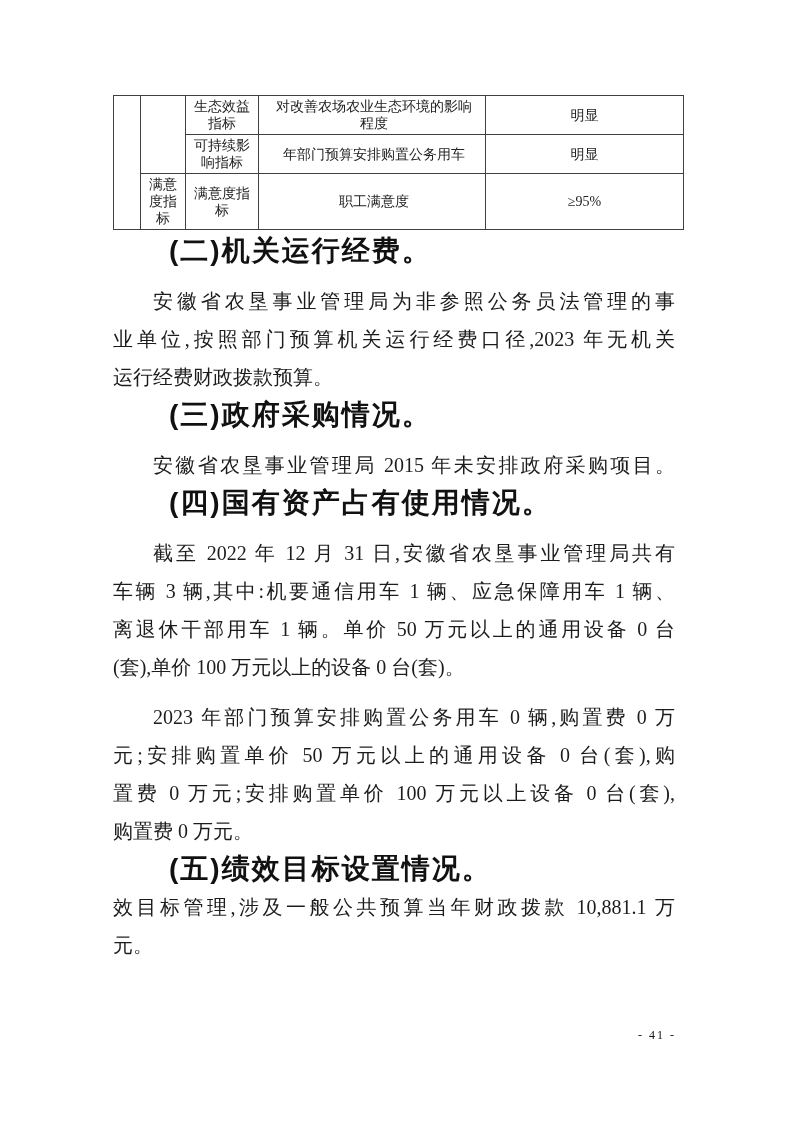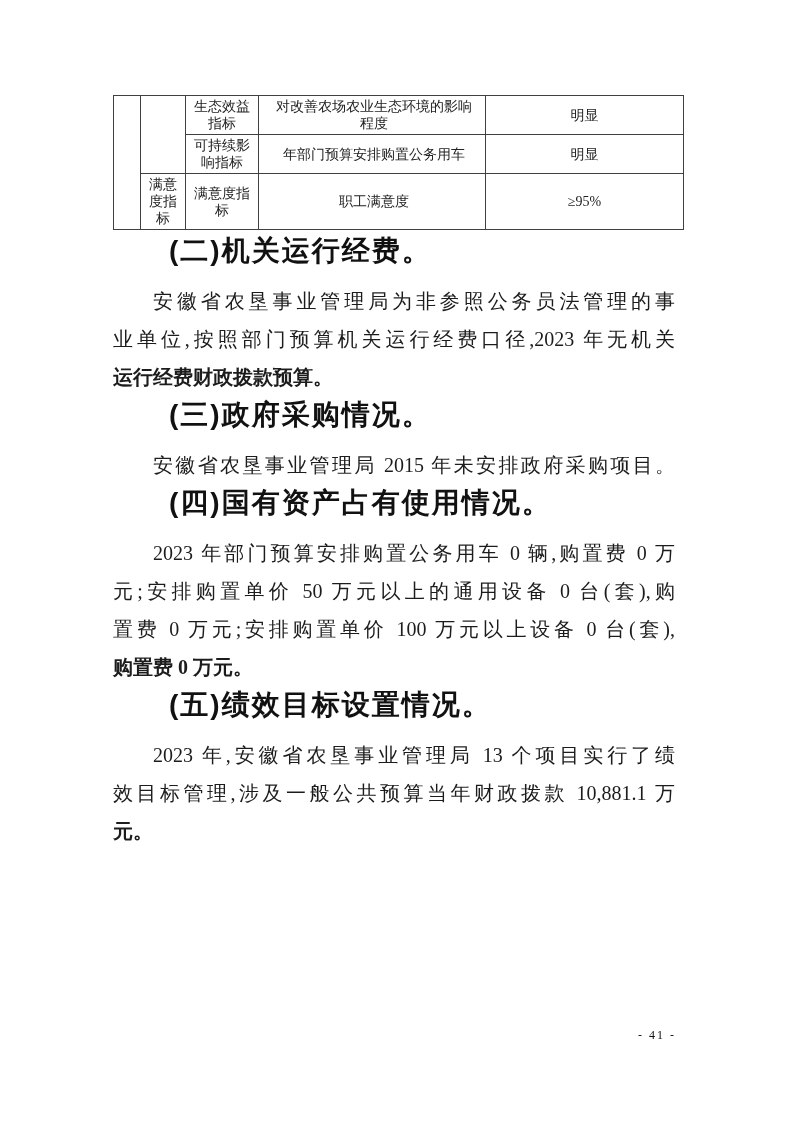--- a/index.html
+++ b/index.html
@@ -58,21 +58,21 @@
     font-size: 28px;
     letter-spacing: 2px;
     text-indent: 2em;
     color: #111;
   }
   .line {
     text-align: justify;
     text-align-last: justify;
   }
   .line.first { text-indent: 2em; margin-top: 12px; }
-  .line.last { text-align-last: left; font-weight: bold; }
+  .line.last { text-align-last: left; }
 
   
   .page-number {
     position: absolute;
     top: 1028px;
     right: 118px;
     font-size: 12px;
     letter-spacing: 2px;
     color: #111;
   }
@@ -127,29 +127,34 @@
       <div class="line last">运行经费财政拨款预算。</div>
     </div>
 
     <div class="heading">(三)政府采购情况。</div>
     <div>
       <div class="line first">安徽省农垦事业管理局 2015 年未安排政府采购项目。</div>
     </div>
 
     <div class="heading">(四)国有资产占有使用情况。</div>
     <div>
+      <div class="line first">截至 2022 年 12 月 31 日,安徽省农垦事业管理局共有</div>
+      <div class="line">车辆 3 辆,其中:机要通信用车 1 辆、应急保障用车 1 辆、</div>
+      <div class="line">离退休干部用车 1 辆。单价 50 万元以上的通用设备 0 台</div>
+      <div class="line last">(套),单价 100 万元以上的设备 0 台(套)。</div>
+    </div>
+    <div>
       <div class="line first">2023 年部门预算安排购置公务用车 0 辆,购置费 0 万</div>
       <div class="line">元;安排购置单价 50 万元以上的通用设备 0 台(套),购</div>
       <div class="line">置费 0 万元;安排购置单价 100 万元以上设备 0 台(套),</div>
       <div class="line last">购置费 0 万元。</div>
     </div>
 
     <div class="heading">(五)绩效目标设置情况。</div>
     <div>
-      <div class="line first">2023 年,安徽省农垦事业管理局 13 个项目实行了绩</div>
       <div class="line">效目标管理,涉及一般公共预算当年财政拨款 10,881.1 万</div>
       <div class="line last">元。</div>
     </div>
 
   </div>
 
   <div class="page-number">- 41 -</div>
 
 </div>
 

